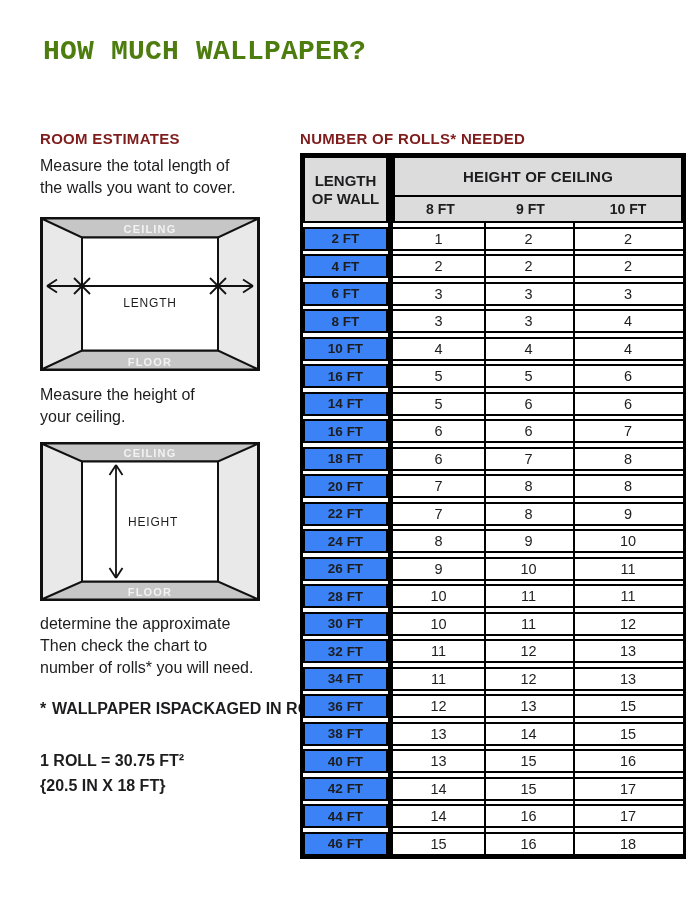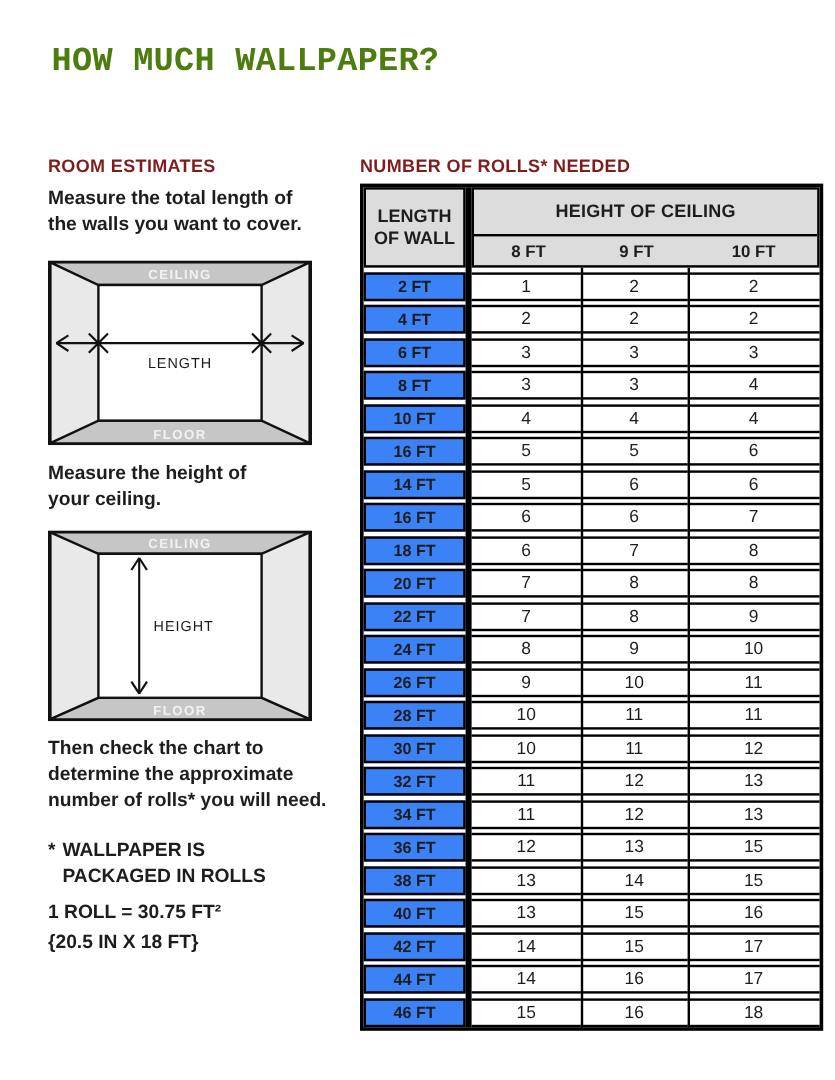--- a/index.html
+++ b/index.html
@@ -11,29 +11,29 @@
   .abs{position:absolute;}
   .title{
     left:40px;top:33px;font-size:28px;font-weight:bold;color:#4d7c0f;
     letter-spacing:0.2px;margin:3px;font-family:Liberation Mono, monospace;
   }
   .sec-head{
     font-size:15px;font-weight:bold;color:#7f1d1d;letter-spacing:0.3px;margin:0;
   }
   .room-head{left:40px;top:130px;}
   .rolls-head{left:300px;top:130px;width:386px;text-align:left;}
-  .step{font-size:16px;line-height:22px;font-weight:bold;}
+  .step{font-size:16px;line-height:22px;}
   .step1{left:40px;top:155px;}
   .step2{left:40px;top:384px;}
   .step3{left:40px;top:613px;}
   .diagram1{left:40px;top:217px;}
   .diagram2{left:40px;top:442px;}
   .footnote{left:40px;top:698px;display:flex;font-size:16px;font-weight:bold;line-height:22px;}
   .footnote .star{width:12px;}
-  .fn-lines{display:flex;flex-direction:column;}
+  .fn-lines{display:flex;flex-direction:row;}
   .roll-info{left:40px;top:748px;font-size:16px;font-weight:bold;line-height:25px;}
 
   
   .rolls-table{
     left:300px;top:153px;width:386px;border:3px solid #000;box-sizing:border-box;
     background:#fff;
   }
   .thead{display:flex;}
   .th-wall{
     width:85px;height:67px;box-sizing:border-box;background:#dcdcdc;border:2px solid #000;
@@ -121,22 +121,22 @@
     <line x1="76" y1="23" x2="76" y2="136"></line>
     <line x1="76" y1="23" x2="69.5" y2="33"></line>
       <line x1="76" y1="23" x2="82.5" y2="33"></line>
     <line x1="76" y1="136" x2="69.5" y2="126"></line>
       <line x1="76" y1="136" x2="82.5" y2="126"></line>
   </g>
   <text x="88" y="84" text-anchor="start" class="measure-text">HEIGHT</text>
 </svg>
 
 <div class="abs step step3">
+  <div>determine the approximate</div>
   <div>Then check the chart to</div>
-  <div>determine the approximate</div>
   <div>number of rolls* you will need.</div>
 </div>
 
 <div class="abs footnote">
   <span class="star">*</span>
   <span class="fn-lines">
     <span>WALLPAPER IS</span>
     <span>PACKAGED IN ROLLS</span>
   </span>
 </div>

